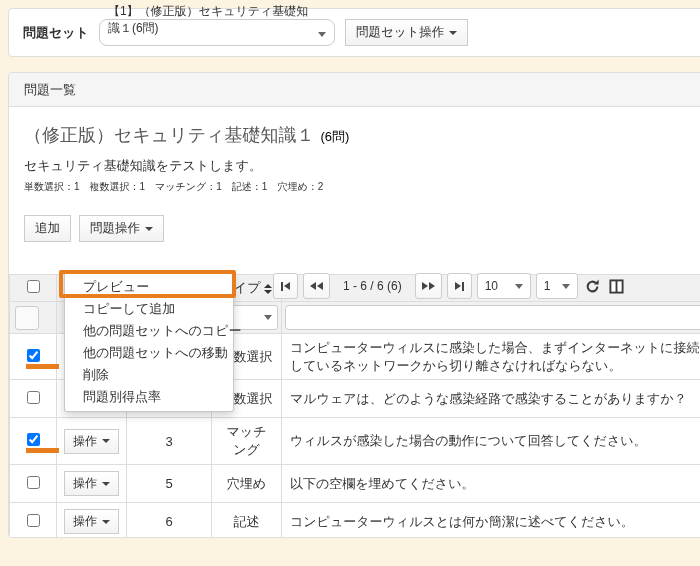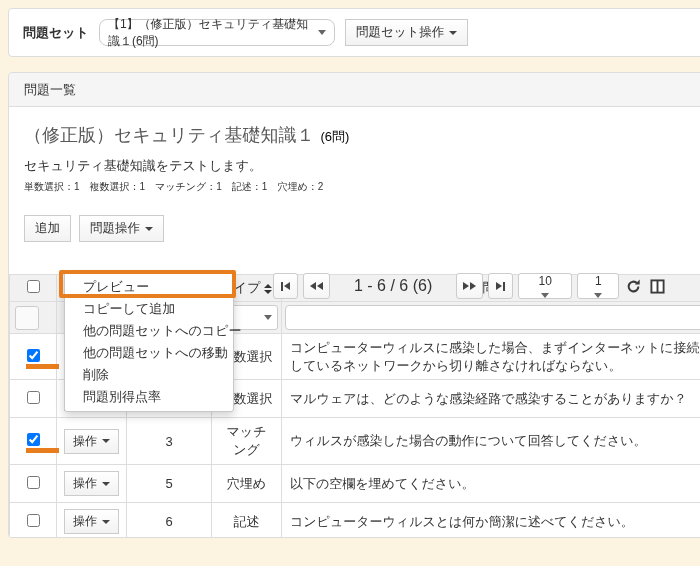--- a/index.html
+++ b/index.html
@@ -10,21 +10,21 @@
     font-family:"Liberation Sans","DejaVu Sans",sans-serif;
     color:#333; font-size:13px;
   }
   .panel { position:absolute; background:#fff; border:1px solid #ddd; border-radius:4px; }
 
   
   .panel-top { left:8px; top:8px; width:700px; height:49px;
     display:flex; align-items:center; padding:0 14px; gap:10px; }
   .top-label { font-weight:bold; font-size:13px; }
   .select-box { width:236px; height:27px; border:1px solid #ccc; border-radius:8px;
-    background:#fff; display:flex; align-items:center; justify-content:space-between;
+    background:#fff; display:flex; align-items:flex-end; justify-content:space-between;
     padding:8px 8px; font-size:12px; }
   .btn { display:inline-flex; align-items:center; gap:5px;
     border:1px solid #ccc; border-radius:0; background:linear-gradient(#ffffff,#f2f2f2);
     padding:4px 10px; font-size:12.5px; color:#333; cursor:pointer; white-space:nowrap; }
   .caret { width:0; height:0; border-left:4px solid transparent; border-right:4px solid transparent;
     border-top:4px solid #444; display:inline-block; }
   .sel-arrow { width:0; height:0; border-left:4px solid transparent; border-right:4px solid transparent;
     border-top:5px solid #666; display:inline-block; }
 
   
@@ -42,23 +42,23 @@
   
   .pagination { position:absolute; left:264px; top:150px; display:flex; align-items:center; gap:5px; }
   .pg-btn { height:26px; min-width:25px; display:inline-flex; align-items:center; justify-content:center;
     gap:1px; border:1px solid #ccc; border-radius:3px; background:linear-gradient(#fff,#f5f5f5);
     padding:0 6px; cursor:pointer; }
   .tri-l { width:0; height:0; border-top:4px solid transparent; border-bottom:4px solid transparent;
     border-right:6px solid #444; display:inline-block; }
   .tri-r { width:0; height:0; border-top:4px solid transparent; border-bottom:4px solid transparent;
     border-left:6px solid #444; display:inline-block; }
   .vbar { width:2px; height:9px; background:#444; display:inline-block; }
-  .pg-range { font-size:16px; margin:0 19px; }
+  .pg-range { font-size:12px; margin:0 8px; }
   .mini-select { height:26px; border:1px solid #ccc; border-radius:3px; background:#fff;
-    display:inline-flex; align-items:center; justify-content:space-between; padding:0 7px; font-size:12px;flex-direction:column; }
+    display:inline-flex; align-items:center; justify-content:space-between; padding:0 7px; font-size:12px; }
   .icon-btn { background:none; border:none; padding:0 2px; cursor:pointer; display:inline-flex; align-items:center; }
 
   
   table { width:700px; border-collapse:collapse; margin-top:32px; font-size:13px; table-layout:fixed; }
   th,td { border:1px solid #ddd; padding:5px 8px; vertical-align:middle; }
   thead th { background:#f1f1f1; font-weight:normal; text-align:center; height:27px; padding:3px; }
   tr.filter-row td { background:#f1f1f1; height:31px; padding:3px; }
   td { background:#fff; }
   col.c-check { width:47px; } col.c-op { width:70px; } col.c-num { width:85px; }
   col.c-type { width:70px; } col.c-q { width:428px; }

